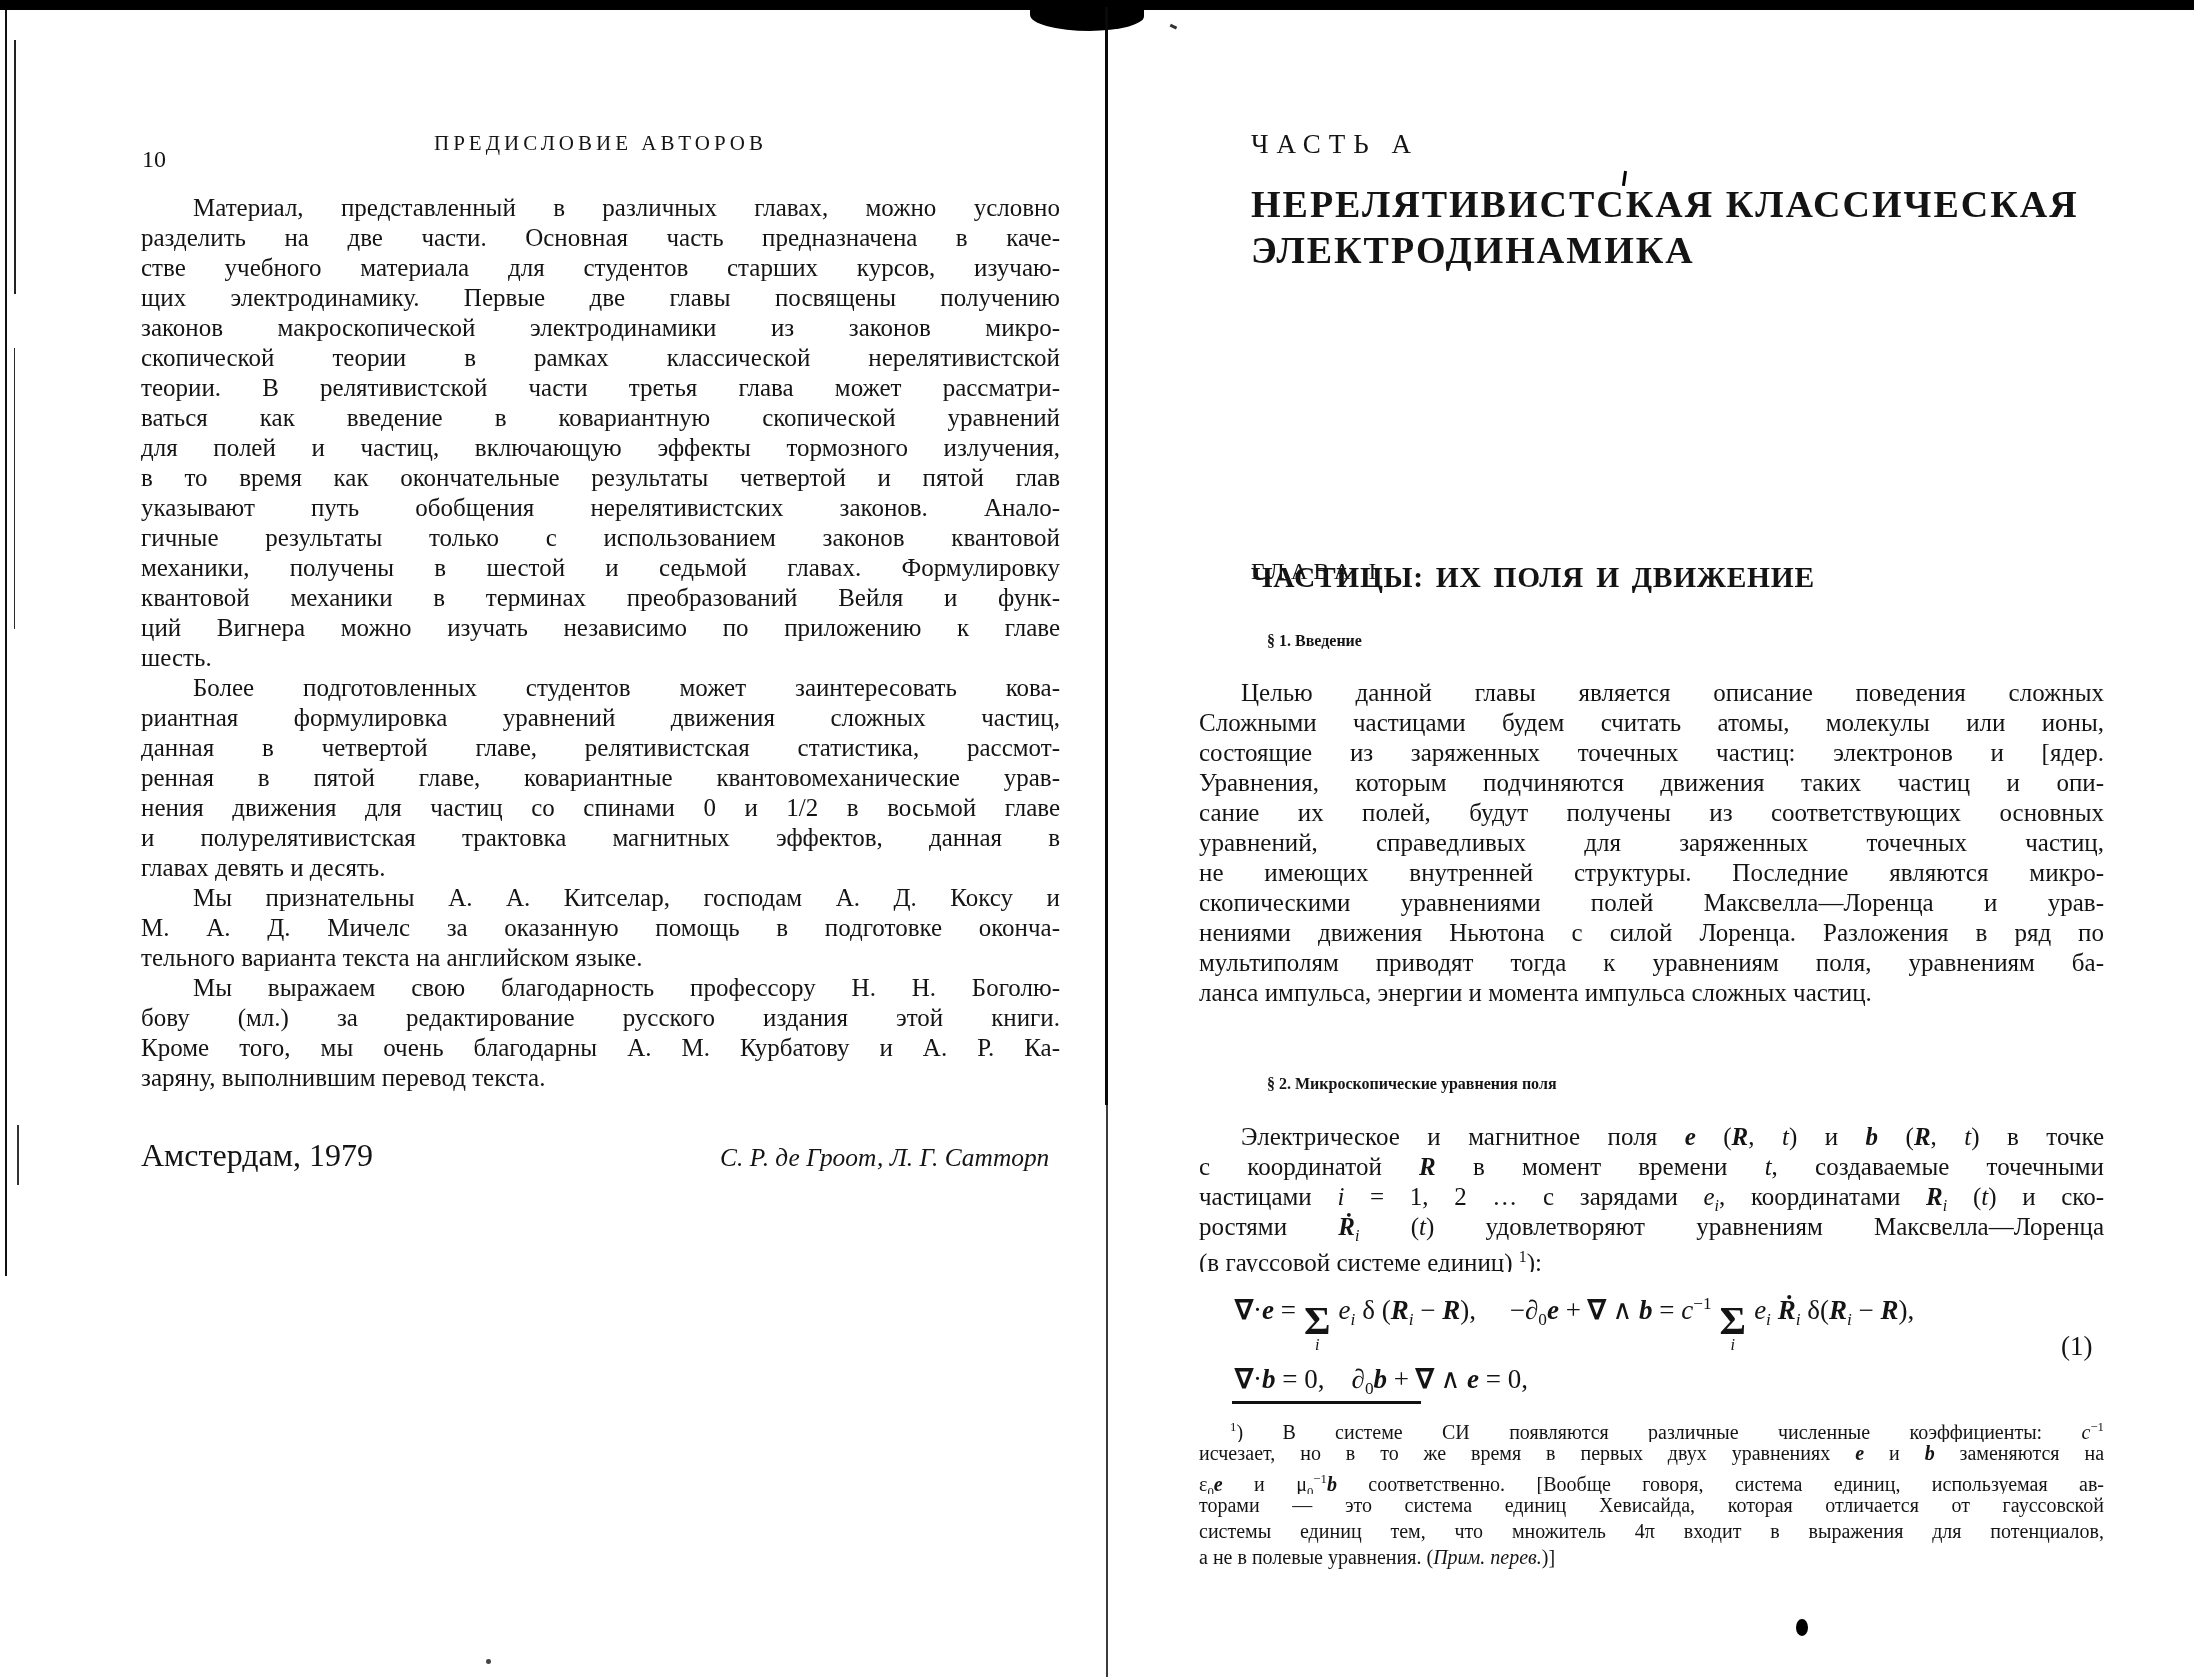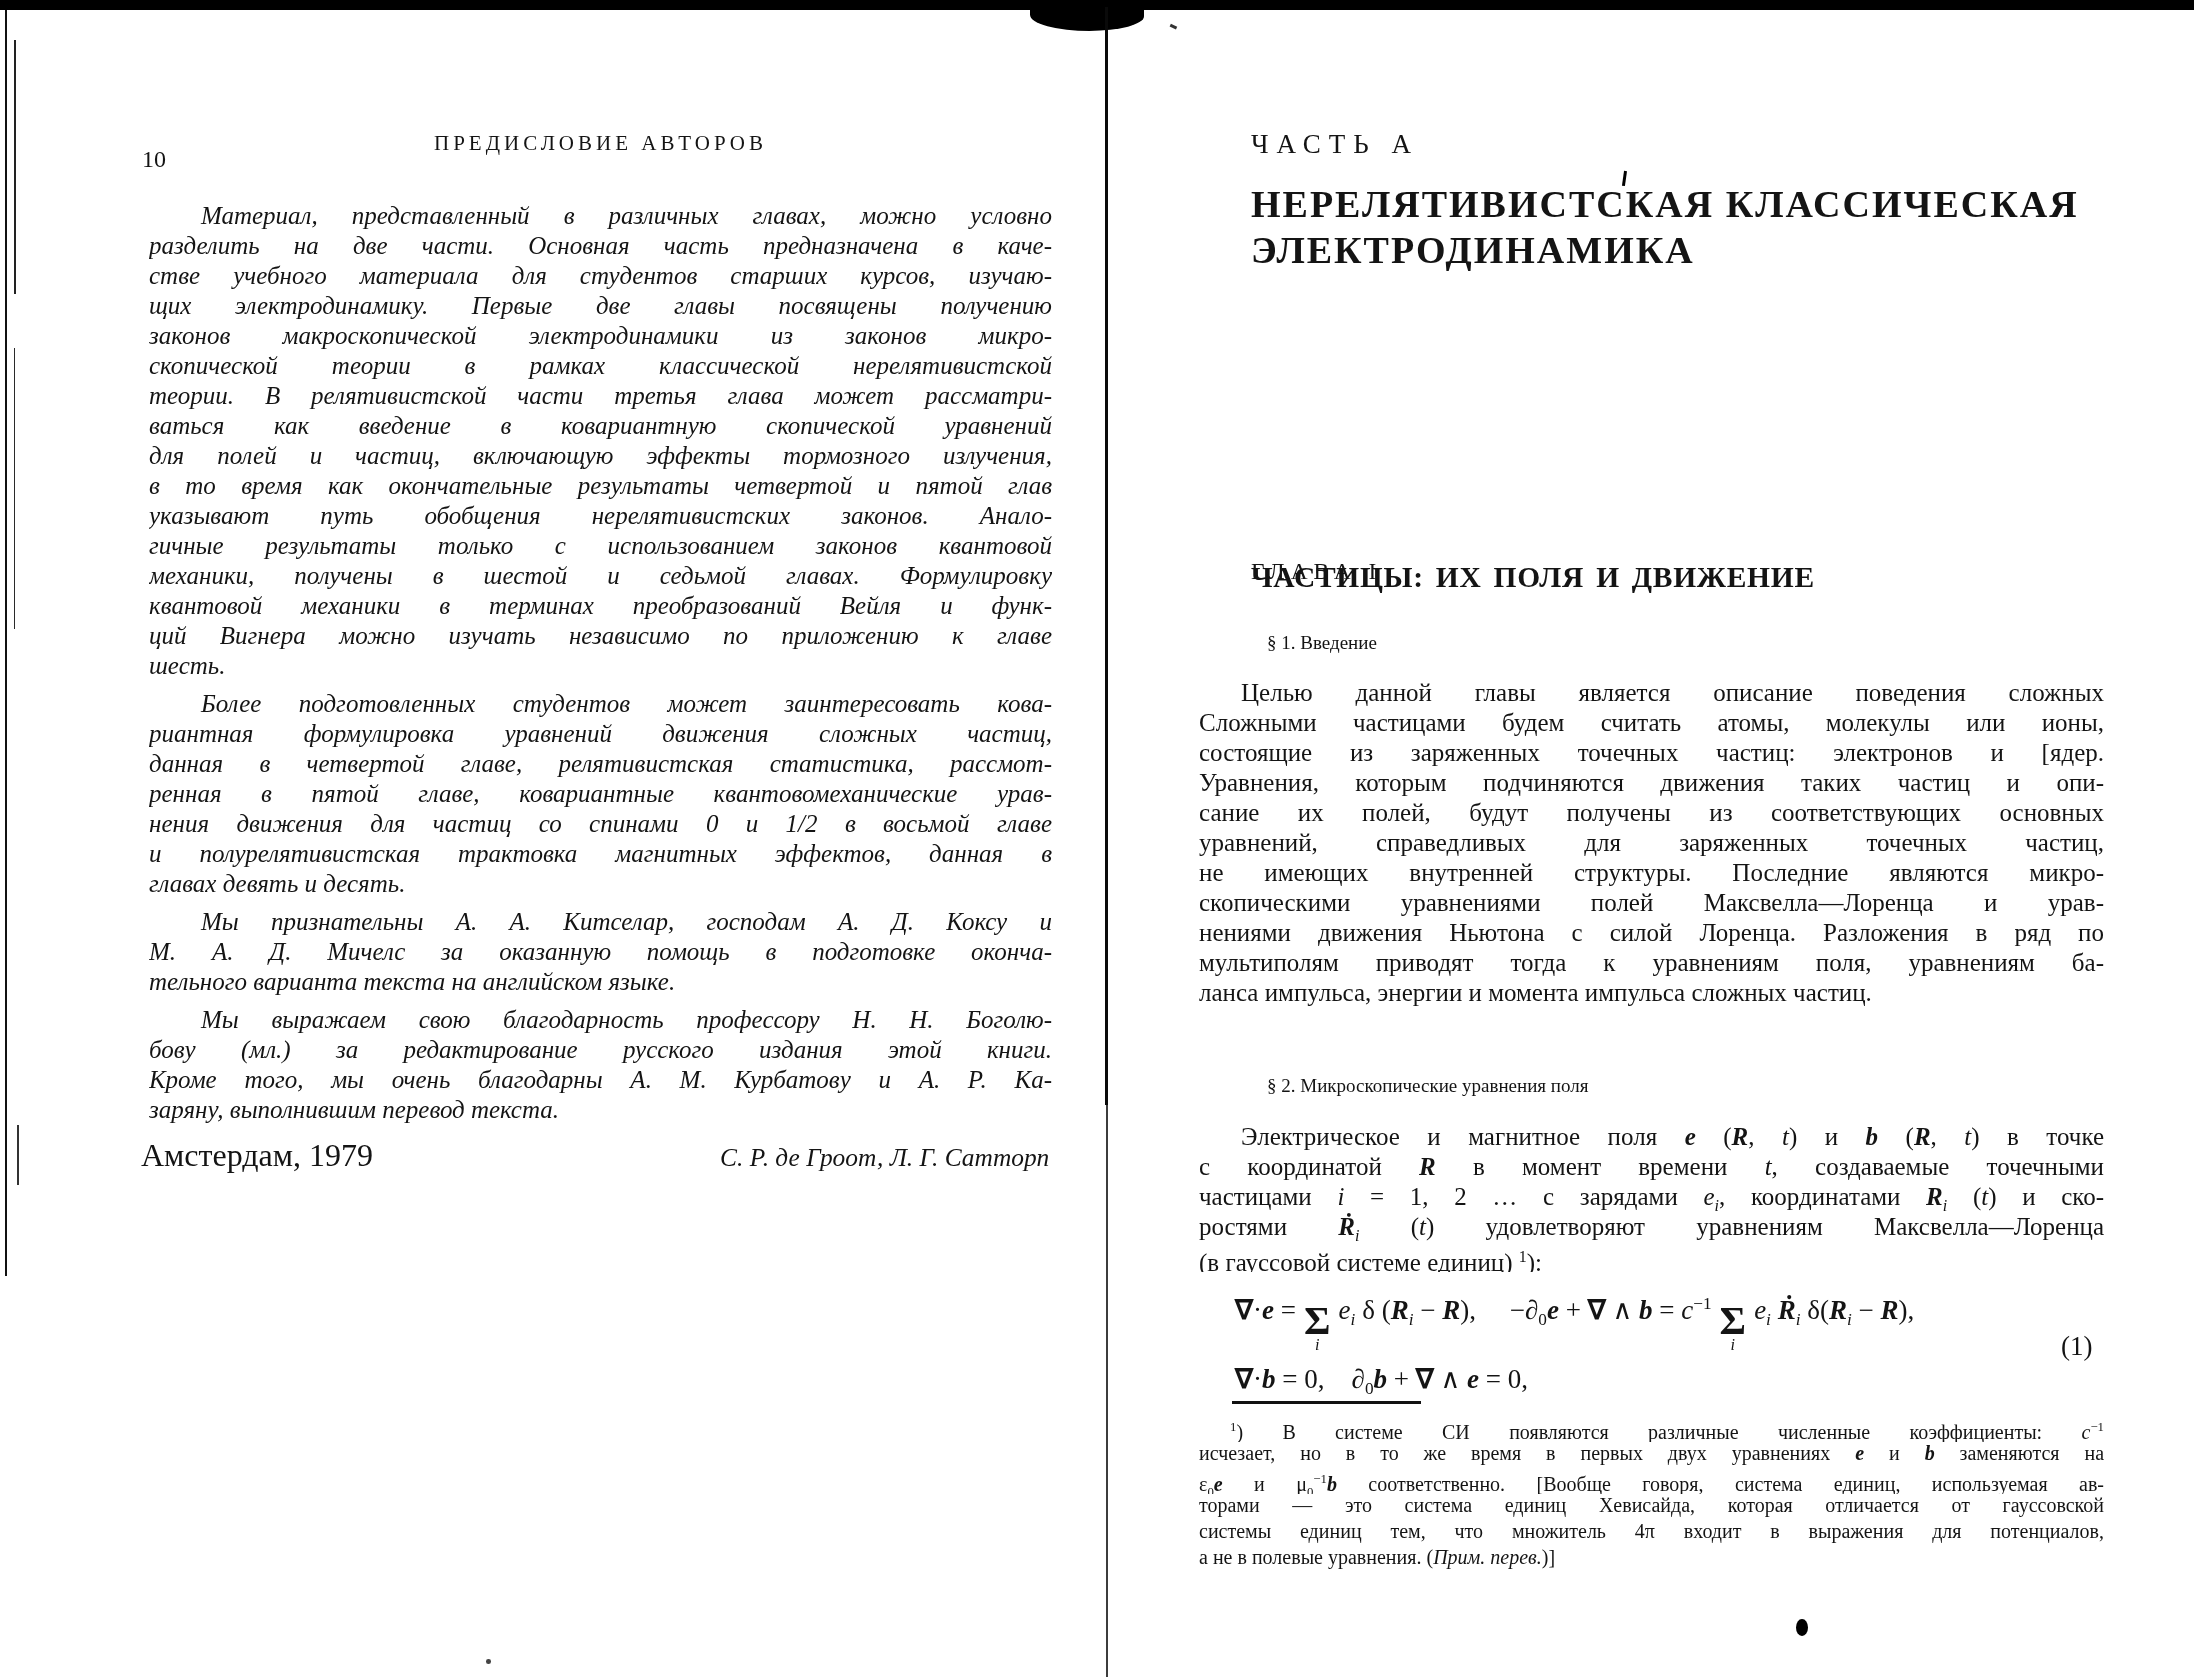--- a/index.html
+++ b/index.html
@@ -24,32 +24,32 @@
   
   .runhead{top:131px;font-size:21px;letter-spacing:4px;white-space:nowrap;}
   .lp-head{left:141px;width:919px;text-align:center;}
   .pagenum{left:142px;top:146px;font-size:24px;}
 
   .bodycol{font-size:25px;line-height:30px;}
   .lp-body{left:141px;top:193px;width:919px;}
   .tline{height:30px;line-height:30px;overflow:hidden;text-align:justify;text-align-last:justify;}
   .tline.last{text-align-last:left;}
   .tline.ind{text-indent:52px;}
-  .para{margin:8px;font-style:italic;}
+  .para{margin:0;}
 
   .sigrow{left:141px;top:1137px;width:919px;display:flex;justify-content:space-between;align-items:baseline;}
   .sig-date{font-size:32px;font-family:Liberation Serif, serif;}
   .sig-auth{font-size:25.4px;font-style:italic;padding-right:10.7px;}
 
   .part-label{left:1251px;top:129px;font-size:27px;letter-spacing:8px;}
   .part-title{left:1251px;width:864px;font-size:38px;font-weight:bold;letter-spacing:2px;white-space:nowrap;}
   .pt1{top:182px;} .pt2{top:228px;}
   .chap-label{left:1251px;top:526px;font-size:23.4px;letter-spacing:6px;margin-top:32px;}
   .chap-title{left:1251px;top:561px;font-size:29.5px;font-weight:bold;letter-spacing:0.7px;word-spacing:4px;white-space:nowrap;}
-  .sec-head{font-size:19px;font-weight:normal;white-space:nowrap;}
+  .sec-head{font-size:16px;font-weight:bold;white-space:nowrap;}
   .s1-head{left:1267px;top:632px;}
   .s2-head{left:1267px;top:1075px;}
   .rp-s1{left:1199px;top:678px;width:905px;}
   .rp-s2{left:1199px;top:1122px;width:905px;}
   .rp .tline.ind,.rp-s1 .tline.ind,.rp-s2 .tline.ind{text-indent:42px;}
 
   .eqrow{left:1235px;font-size:27px;white-space:nowrap;text-align:right;}
   .eq1{top:1294px;} .eq2{top:1363px;}
   .eqnum{left:2061px;top:1331px;font-size:27px;}
   .fn-rule{left:1232px;top:1401px;width:189px;height:3.3px;background:#111;}

